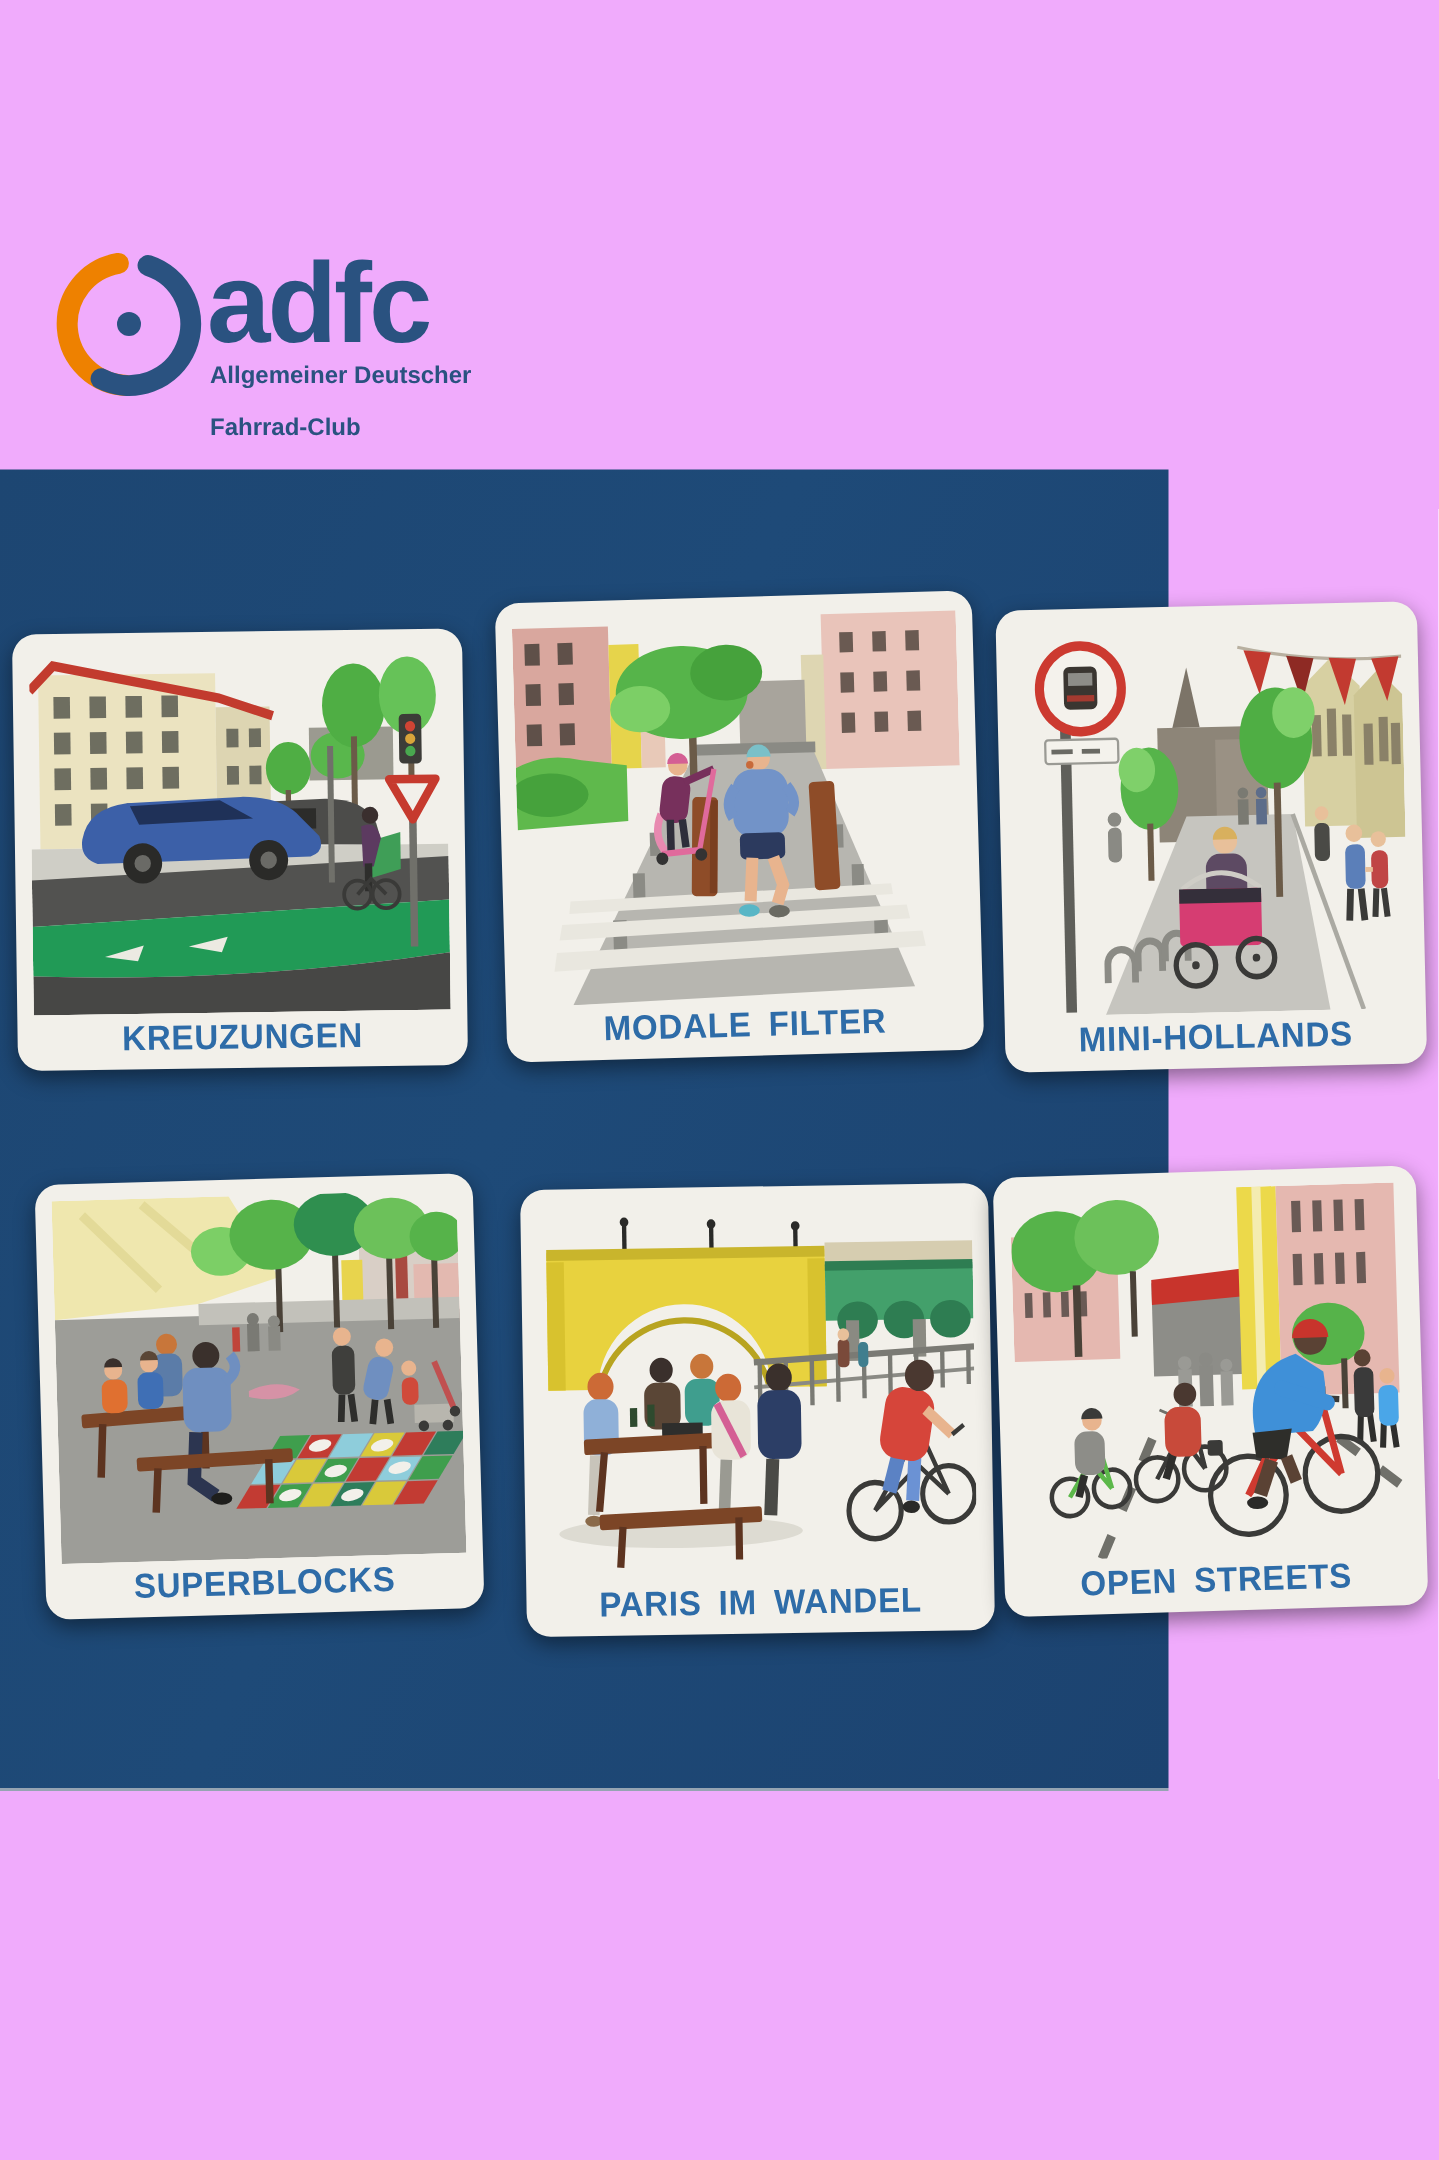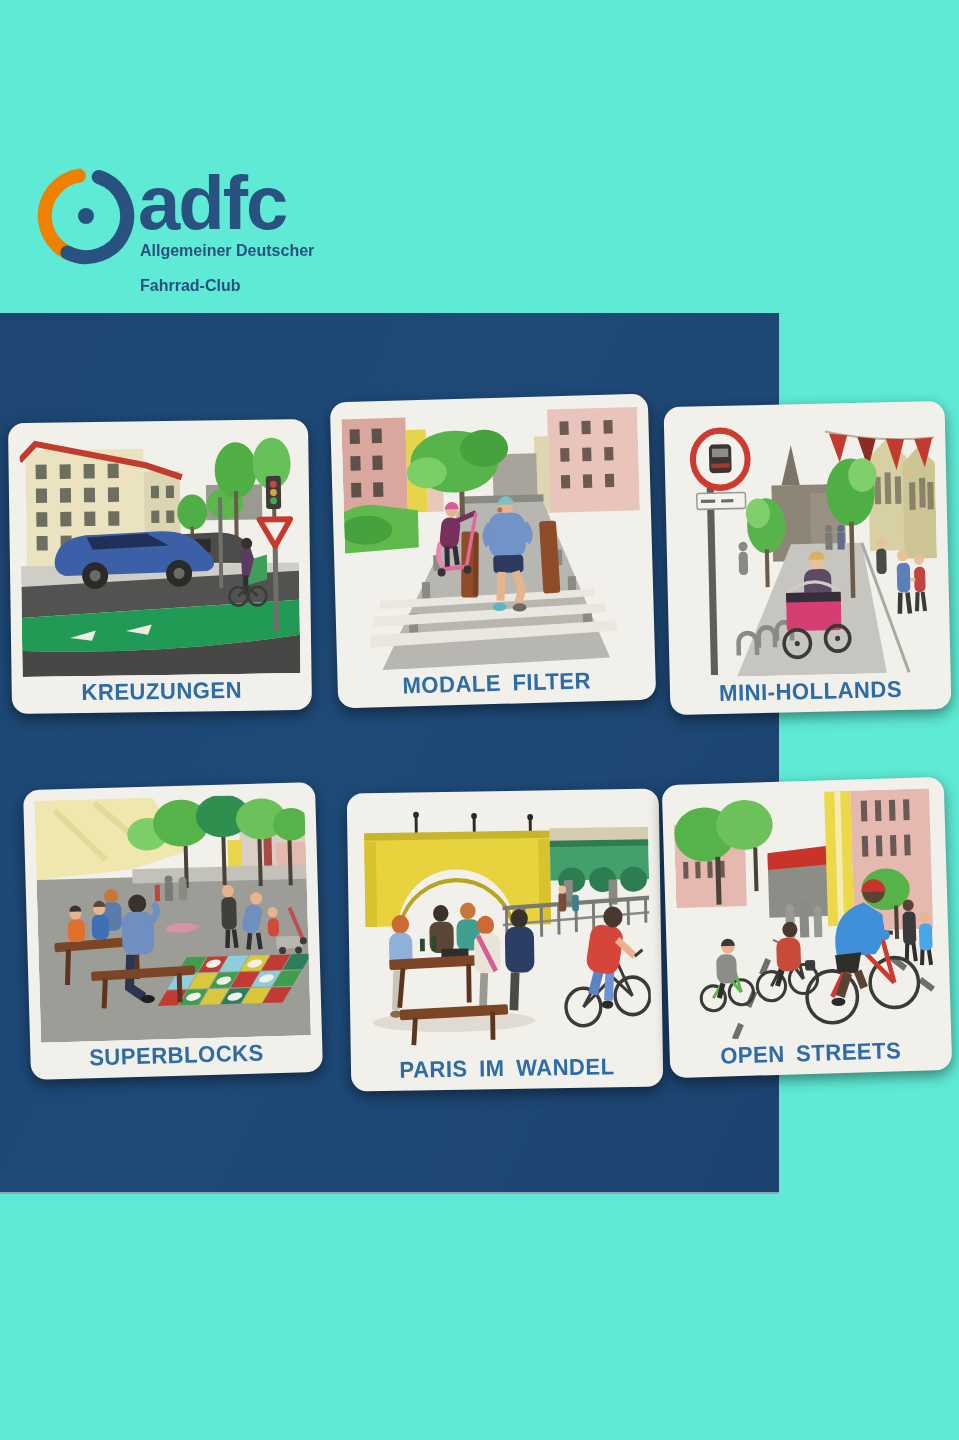--- a/index.html
+++ b/index.html
@@ -1,16 +1,16 @@
 <!DOCTYPE html>
 <html><head>
 <meta charset="utf-8">
 <style>
   html,body{margin:0;padding:0;background:#fff;}
-  .page{position:relative;width:959px;height:1440px;background:#5eead4;overflow:hidden;
+  .page{position:relative;width:959px;height:1440px;background:#f0abfc;overflow:hidden;
         font-family:"Liberation Sans",sans-serif;}
   
   .logo{position:absolute;left:36px;top:152px;width:320px;height:122px;cursor:pointer;}
   .logo svg{position:absolute;left:0;top:2px;}
   .brand{position:absolute;left:102px;top:13px;font-size:76px;line-height:1;font-weight:bold;
          letter-spacing:-2px;color:#2a5280;}
   .sub{position:absolute;left:104px;font-size:16px;font-weight:bold;color:#2a5280;line-height:1;}
   .sub1{top:91px;text-align:center;} .sub2{top:98px;margin-top:28px;}
   
   .board{position:absolute;left:0;top:313px;width:779px;height:879px;

